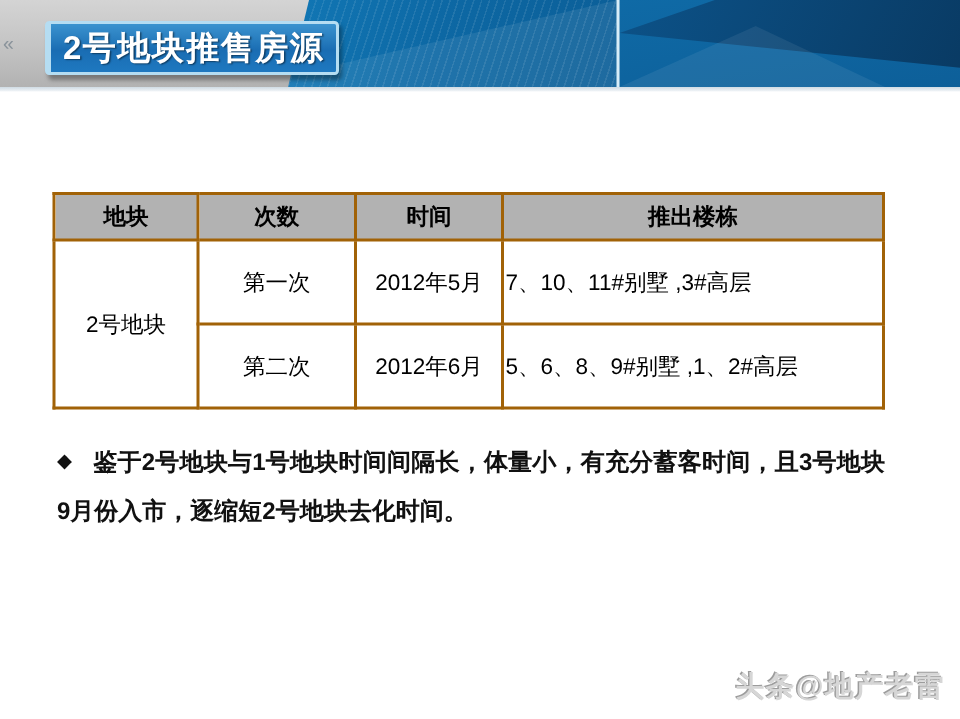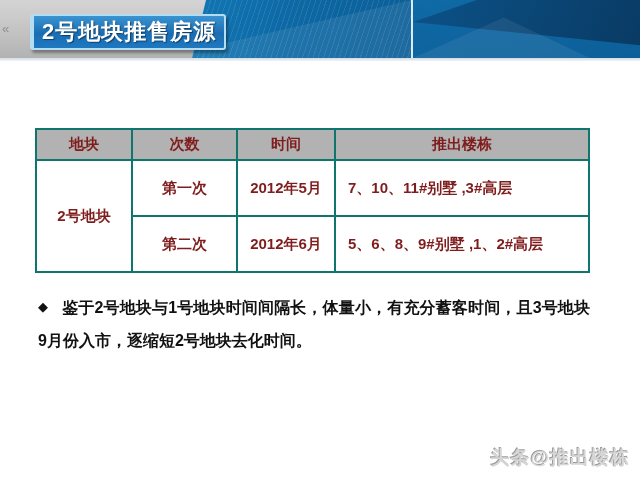--- a/index.html
+++ b/index.html
@@ -59,32 +59,32 @@
     padding:0 8px;height:32px;line-height:32px;
   }
   .title-banner .title-text{
     color:#ffffff;font-size:22px;font-weight:bold;letter-spacing:1px;
     text-shadow:1px 1px 1px rgba(0,0,0,.45);white-space:nowrap;
   }
   
   .table-wrap{position:absolute;left:35px;top:128px;}
   table.push-table{border-collapse:collapse;table-layout:fixed;}
   .push-table th,.push-table td{
-    border:2px solid #0f766e;color:#7f1d1d;font-size:15px;
+    border:2px solid #a16207;color:#000000;font-size:15px;
     overflow:hidden;white-space:nowrap;
   }
   .push-table th{
     background:#b2b2b2;font-weight:bold;height:27px;text-align:center;
   }
-  .push-table td{height:52px;text-align:center;font-weight:bold;background:#ffffff;}
+  .push-table td{height:52px;text-align:center;font-weight:normal;background:#ffffff;}
   .col-plot{width:96px;}
   .col-round{width:105px;}
   .col-time{width:98px;}
   .col-buildings{width:254px;}
-  td.cell-buildings{text-align:left;padding-left:12px;}
+  td.cell-buildings{text-align:left;padding-left:1px;}
   
   .note{
     position:absolute;left:38px;top:290px;width:552px;
     font-size:16px;font-weight:bold;color:#111111;line-height:33px;
     text-align:justify;
   }
   .note .bullet{font-size:13px;margin-right:14px;vertical-align:2px;}
   
   .watermark{
     position:absolute;right:10px;bottom:8px;
@@ -143,13 +143,13 @@
         <td class="cell-buildings">5、6、8、9#别墅 ,1、2#高层</td>
       </tr>
     </tbody>
   </table>
 </div>
 
 <div class="note">
   <span class="bullet">◆</span><span>鉴于2号地块与1号地块时间间隔长，体量小，有充分蓄客时间，且3号地块9月份入市，逐缩短2号地块去化时间。</span>
 </div>
 
-<div class="watermark">头条@推出楼栋</div>
+<div class="watermark">头条@地产老雷</div>
 
 </body></html>

